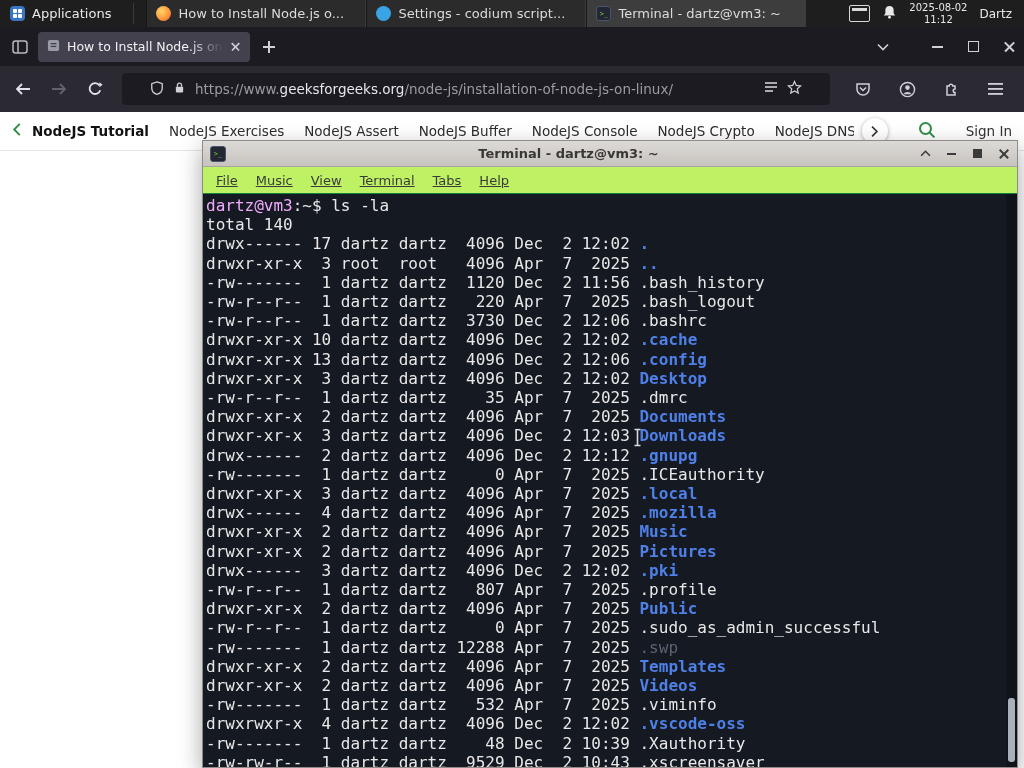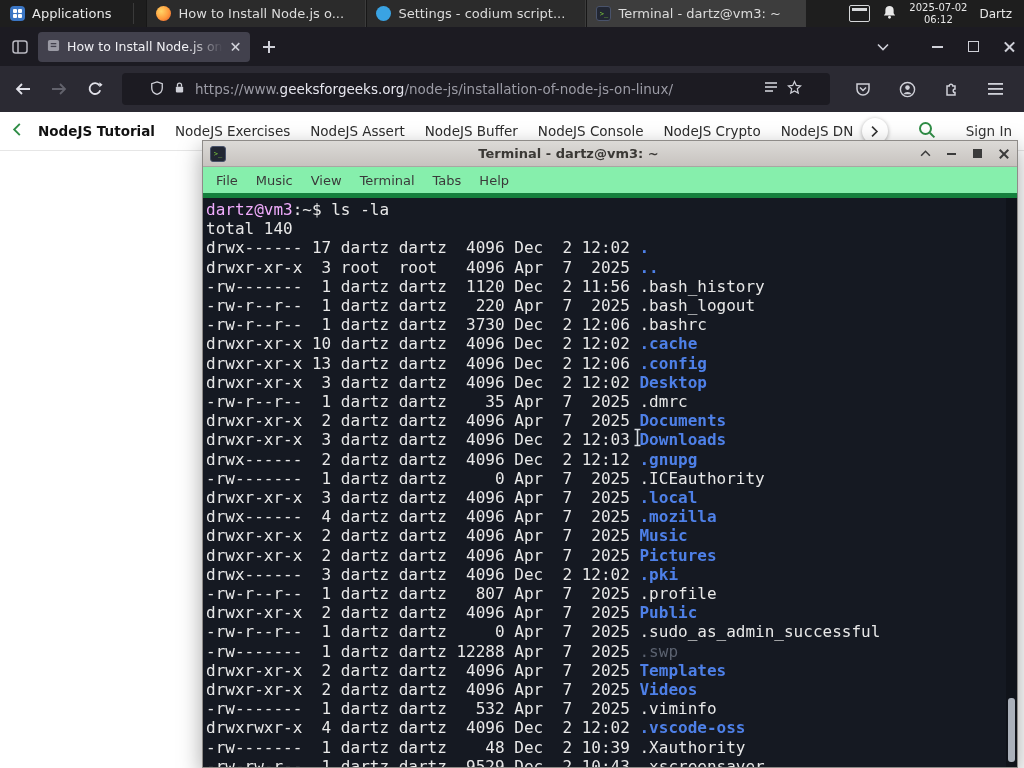--- a/index.html
+++ b/index.html
@@ -50,21 +50,21 @@
   .navbar{position:absolute;top:66px;left:0;right:0;height:46px;background:#2b2a33;display:flex;align-items:center;padding:0 8px;gap:6px;box-sizing:border-box;z-index:5;}
   .navbtn{width:30px;height:30px;display:flex;align-items:center;justify-content:center;border-radius:4px;flex:0 0 auto;}
   .urlbar{flex:1;height:32px;background:#1c1b22;border-radius:4px;display:flex;align-items:center;gap:9px;padding:0 28px;color:#cfd0d8;font-size:13.5px;min-width:0;margin:0 6px;}
   .url-text{flex:1;white-space:nowrap;overflow:hidden;min-width:0;}
   .url-dim{color:#9b9ba5;}
   .url-host{color:#e6e6ee;}
   .nav-right{display:flex;align-items:center;gap:14px;padding:0 6px;flex:0 0 auto;}
 
   
   .site-nav{position:absolute;top:112px;left:0;right:0;height:39px;background:#ffffff;border-bottom:1px solid #e6e6e6;display:flex;align-items:center;padding:0 12px;box-sizing:border-box;z-index:4;color:#2d2d2d;font-size:13.5px;}
-  .nav-items{display:flex;gap:20px;overflow:hidden;white-space:nowrap;flex:1;align-items:center;margin-left:16px;}
+  .nav-items{display:flex;gap:20px;overflow:hidden;white-space:nowrap;flex:1;align-items:center;margin-left:10px;}
   .nav-item{flex:0 0 auto;}
   .nav-item.bold{font-weight:bold;color:#111;}
   .sn-right{display:flex;align-items:center;gap:30px;flex:0 0 auto;padding-left:8px;}
   .sn-chevcircle{width:26px;height:26px;border-radius:50%;background:#fff;box-shadow:0 1px 4px rgba(0,0,0,.35);display:flex;align-items:center;justify-content:center;}
   .signin{color:#333;}
 
   .page{position:absolute;top:151px;left:0;right:0;bottom:0;background:#ffffff;z-index:1;}
 
   
   .twindow{position:absolute;left:202px;top:140px;width:816px;height:628px;z-index:50;border:1px solid #8e8b88;box-sizing:border-box;box-shadow:0 8px 22px rgba(0,0,0,.35);display:flex;flex-direction:column;}
@@ -72,21 +72,21 @@
   .t-title{flex:1;text-align:center;font-size:13px;font-weight:bold;color:#3a3835;white-space:nowrap;overflow:hidden;}
   .t-ico{width:16px;height:16px;border-radius:3px;background:#222733;border:1px solid #49536b;color:#7fd13b;font-size:7px;font-family:"DejaVu Sans Mono",monospace;display:flex;align-items:center;justify-content:center;box-sizing:border-box;flex:0 0 auto;}
   .t-controls{display:flex;align-items:center;gap:13px;flex:0 0 auto;padding-left:8px;}
   .t-cbtn{width:13px;height:13px;display:flex;align-items:center;justify-content:center;}
   .tc-min{width:9px;height:2px;background:#3b3b3b;}
   .tc-max{width:9px;height:9px;background:#3b3b3b;}
   .tc-x{position:relative;width:10px;height:10px;}
   .tc-x::before,.tc-x::after{content:"";position:absolute;left:-1px;top:4px;width:12px;height:1.8px;background:#3b3b3b;}
   .tc-x::before{transform:rotate(45deg);}
   .tc-x::after{transform:rotate(-45deg);}
-  .t-menubar{height:26px;background:#86efac;display:flex;align-items:center;padding:0 4px;font-size:13px;color:#3a3a3a;border-bottom:5px solid #15803d;flex:0 0 auto;}
+  .t-menubar{height:26px;background:#bef264;display:flex;align-items:center;padding:0 4px;font-size:13px;color:#3a3a3a;border-bottom:1px solid #15803d;flex:0 0 auto;text-decoration:underline;}
   .menu-item{padding:0 9px;}
   .t-body{flex:1;background:#151922;position:relative;overflow:hidden;}
   .t-out{position:absolute;left:3px;top:2px;right:14px;font-family:"DejaVu Sans Mono",monospace;font-size:16px;line-height:19.2px;color:#e8e8e8;white-space:pre;}
   .tline{white-space:pre;}
   .p-user{color:#f0abfc;font-weight:normal;}
   .dir{color:#4e80e8;font-weight:bold;}
   .dim{color:#5b6270;}
   .file{color:#e8e8e8;}
   .t-scroll{position:absolute;top:0;right:0;bottom:0;width:11px;background:#10131a;}
   .t-thumb{position:absolute;right:2px;bottom:5px;width:7px;height:64px;border-radius:3px;background:#aab0ba;}
@@ -120,22 +120,22 @@
       </div>
     <div class="tray">
       <span class="tray-app"></span>
       <span>
         <svg width="15" height="16" viewBox="0 0 16 16">
             <path d="M8 1.5 a4.4 4.4 0 0 1 4.4 4.4 V9.4 L14 11.6 H2 L3.6 9.4 V5.9 A4.4 4.4 0 0 1 8 1.5 Z" fill="#e8e8e8"></path>
             <circle cx="8" cy="13.6" r="1.5" fill="#e8e8e8"></circle>
           </svg>
       </span>
       <div class="clock">
-        <div>2025-07-02</div>
-        <div>06:12</div>
+        <div>2025-08-02</div>
+        <div>11:12</div>
       </div>
       <span class="tb-user">Dartz</span>
     </div>
   </div>
 
   <div class="tabbar">
     <div class="ffview">
       <svg width="16" height="14" viewBox="0 0 16 14">
           <rect x="1" y="1" width="14" height="12" rx="2.5" fill="none" stroke="#b8b8c0" stroke-width="1.5"></rect>
           <line x1="6" y1="1" x2="6" y2="13" stroke="#b8b8c0" stroke-width="1.5"></line>

